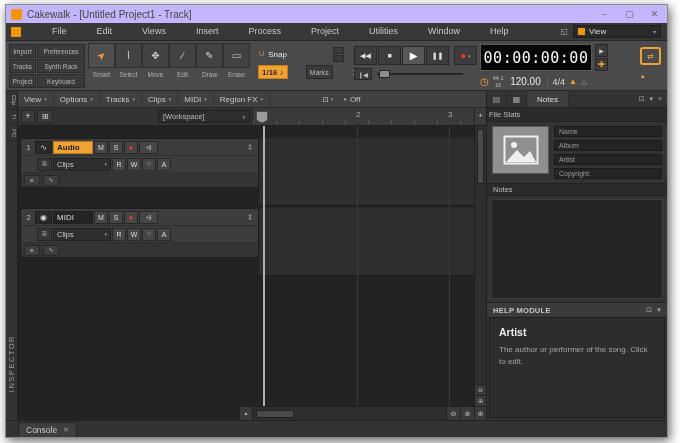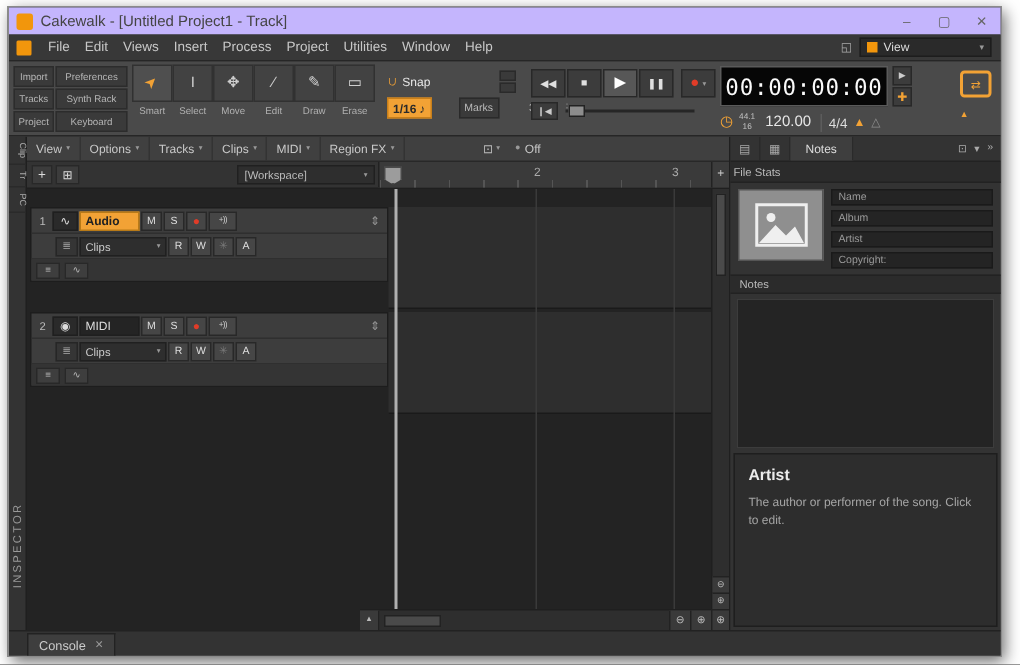--- a/index.html
+++ b/index.html
@@ -11,21 +11,21 @@
        border:1px solid #8a8a8a;display:flex;flex-direction:column;box-shadow:2px 3px 10px rgba(0,0,0,.6);}
   
   .titlebar{flex:0 0 18px;background:#c4b5fd;display:flex;align-items:center;}
   .app-icon{width:11px;height:11px;background:#f2960c;border-radius:2px;margin:0 5px 0 5px;}
   .title{font-size:10px;color:#444;white-space:nowrap;}
   .win-controls{margin-left:auto;display:flex;height:100%;}
   .win-controls span{width:25px;text-align:center;font-size:9px;color:#666;line-height:18px;}
   
   .menubar{flex:0 0 17px;background:#383838;border-bottom:1px solid #262626;display:flex;align-items:center;font-size:9px;color:#c8c8c8;}
   .menu-logo{width:10px;height:10px;background:#f2960c;border-radius:1px;margin:0 6px 0 5px;}
-  .menu-item{padding:0 5px;line-height:17px;white-space:nowrap;}
+  .menu-item{padding:0 5px;line-height:17px;white-space:nowrap;margin-left:20px;}
   .screenset{font-size:8px;color:#aaa;margin:0 5px 0 0;}
   .workspace-dd{margin-right:6px;background:#2a2a2a;border:1px solid #1d1d1d;height:13px;min-width:88px;
        display:flex;align-items:center;padding:0 4px;font-size:8px;color:#ddd;}
   .workspace-dd .sq{width:7px;height:7px;background:#f2960c;margin-right:4px;}
   .workspace-dd .ar{margin-left:auto;font-size:6px;color:#999;}
   .mspacer{flex:1;}
   
   .modulebar{flex:0 0 50px;background:#4a4a4a;position:relative;border-bottom:1px solid #262626;}
   .navgrid{position:absolute;left:3px;top:3px;display:grid;grid-template-columns:27px 48px;grid-auto-rows:14px;gap:1px;}
   .navbtn{background:#3a3a3a;border:1px solid #2c2c2c;color:#b5b5b5;font-size:6.5px;display:flex;align-items:center;justify-content:center;white-space:nowrap;overflow:hidden;}
@@ -472,20 +472,27 @@
           <div class="field">Artist</div>
           <div class="field">Copyright:</div>
         </div>
       </div>
 
       <div class="notes-row">
         <span>Notes</span>
       </div>
       <div class="notes-box"></div>
 
+      <div class="help-head">
+        <span>HELP MODULE</span>
+        <div class="hicons">
+          <span>⊡</span>
+          <span>▾</span>
+        </div>
+      </div>
       <div class="help-body">
         <h3>Artist</h3>
         <p>The author or performer of the song. Click to edit.</p>
       </div>
     </div>
   </div>
 
   <div class="statusbar">
     <div class="console-tab">
       <span>Console</span>

